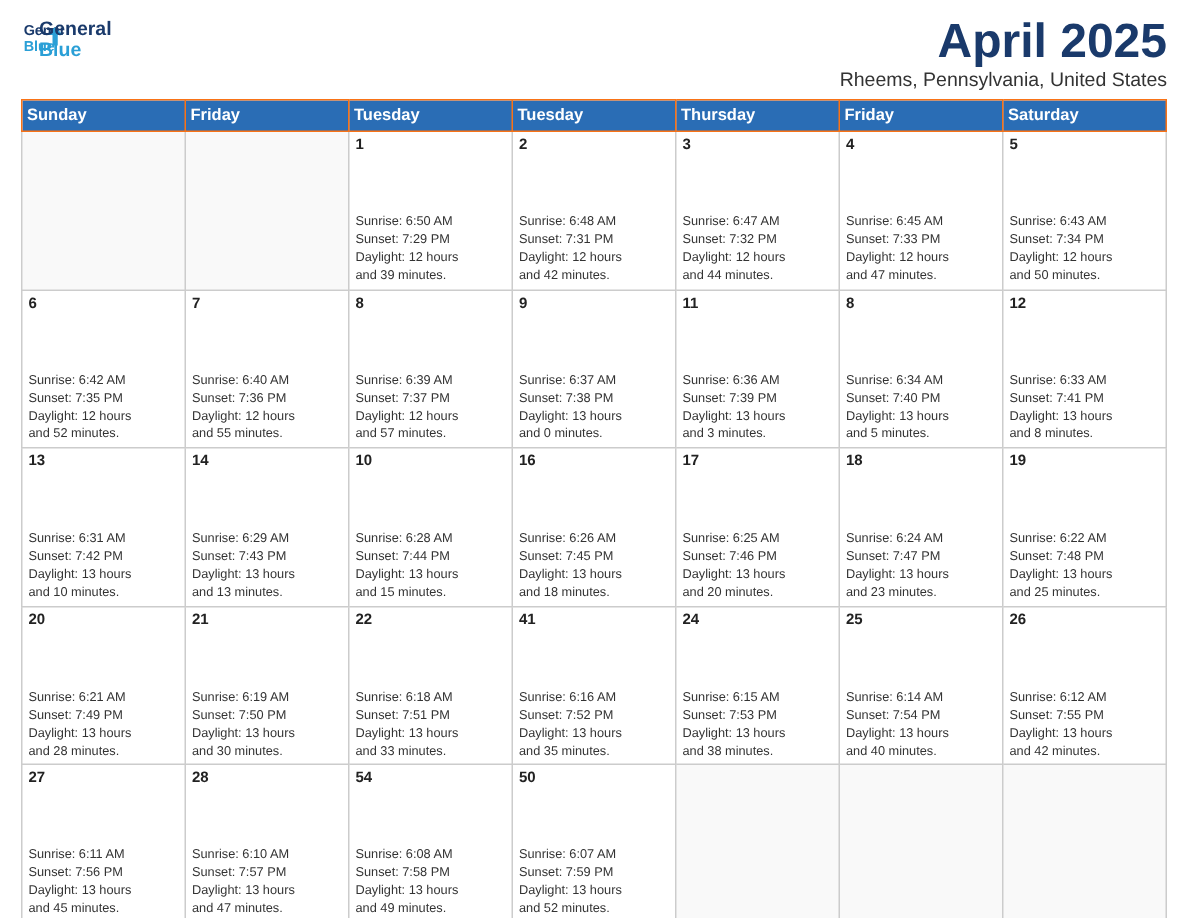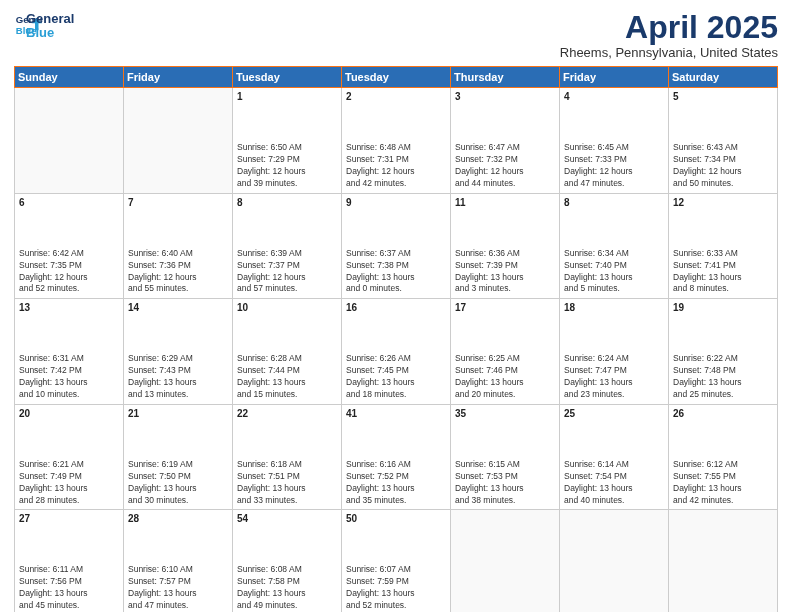--- a/index.html
+++ b/index.html
@@ -216,21 +216,21 @@
           </td>
           <td>
             <span class="day-num">22</span>
             <div class="day-info">Sunrise: 6:18 AM<br>Sunset: 7:51 PM<br>Daylight: 13 hours<br>and 33 minutes.</div>
           </td>
           <td>
             <span class="day-num">41</span>
             <div class="day-info">Sunrise: 6:16 AM<br>Sunset: 7:52 PM<br>Daylight: 13 hours<br>and 35 minutes.</div>
           </td>
           <td>
-            <span class="day-num">35</span>
+            <span class="day-num">24</span>
             <div class="day-info">Sunrise: 6:15 AM<br>Sunset: 7:53 PM<br>Daylight: 13 hours<br>and 38 minutes.</div>
           </td>
           <td>
             <span class="day-num">25</span>
             <div class="day-info">Sunrise: 6:14 AM<br>Sunset: 7:54 PM<br>Daylight: 13 hours<br>and 40 minutes.</div>
           </td>
           <td>
             <span class="day-num">26</span>
             <div class="day-info">Sunrise: 6:12 AM<br>Sunset: 7:55 PM<br>Daylight: 13 hours<br>and 42 minutes.</div>
           </td>

